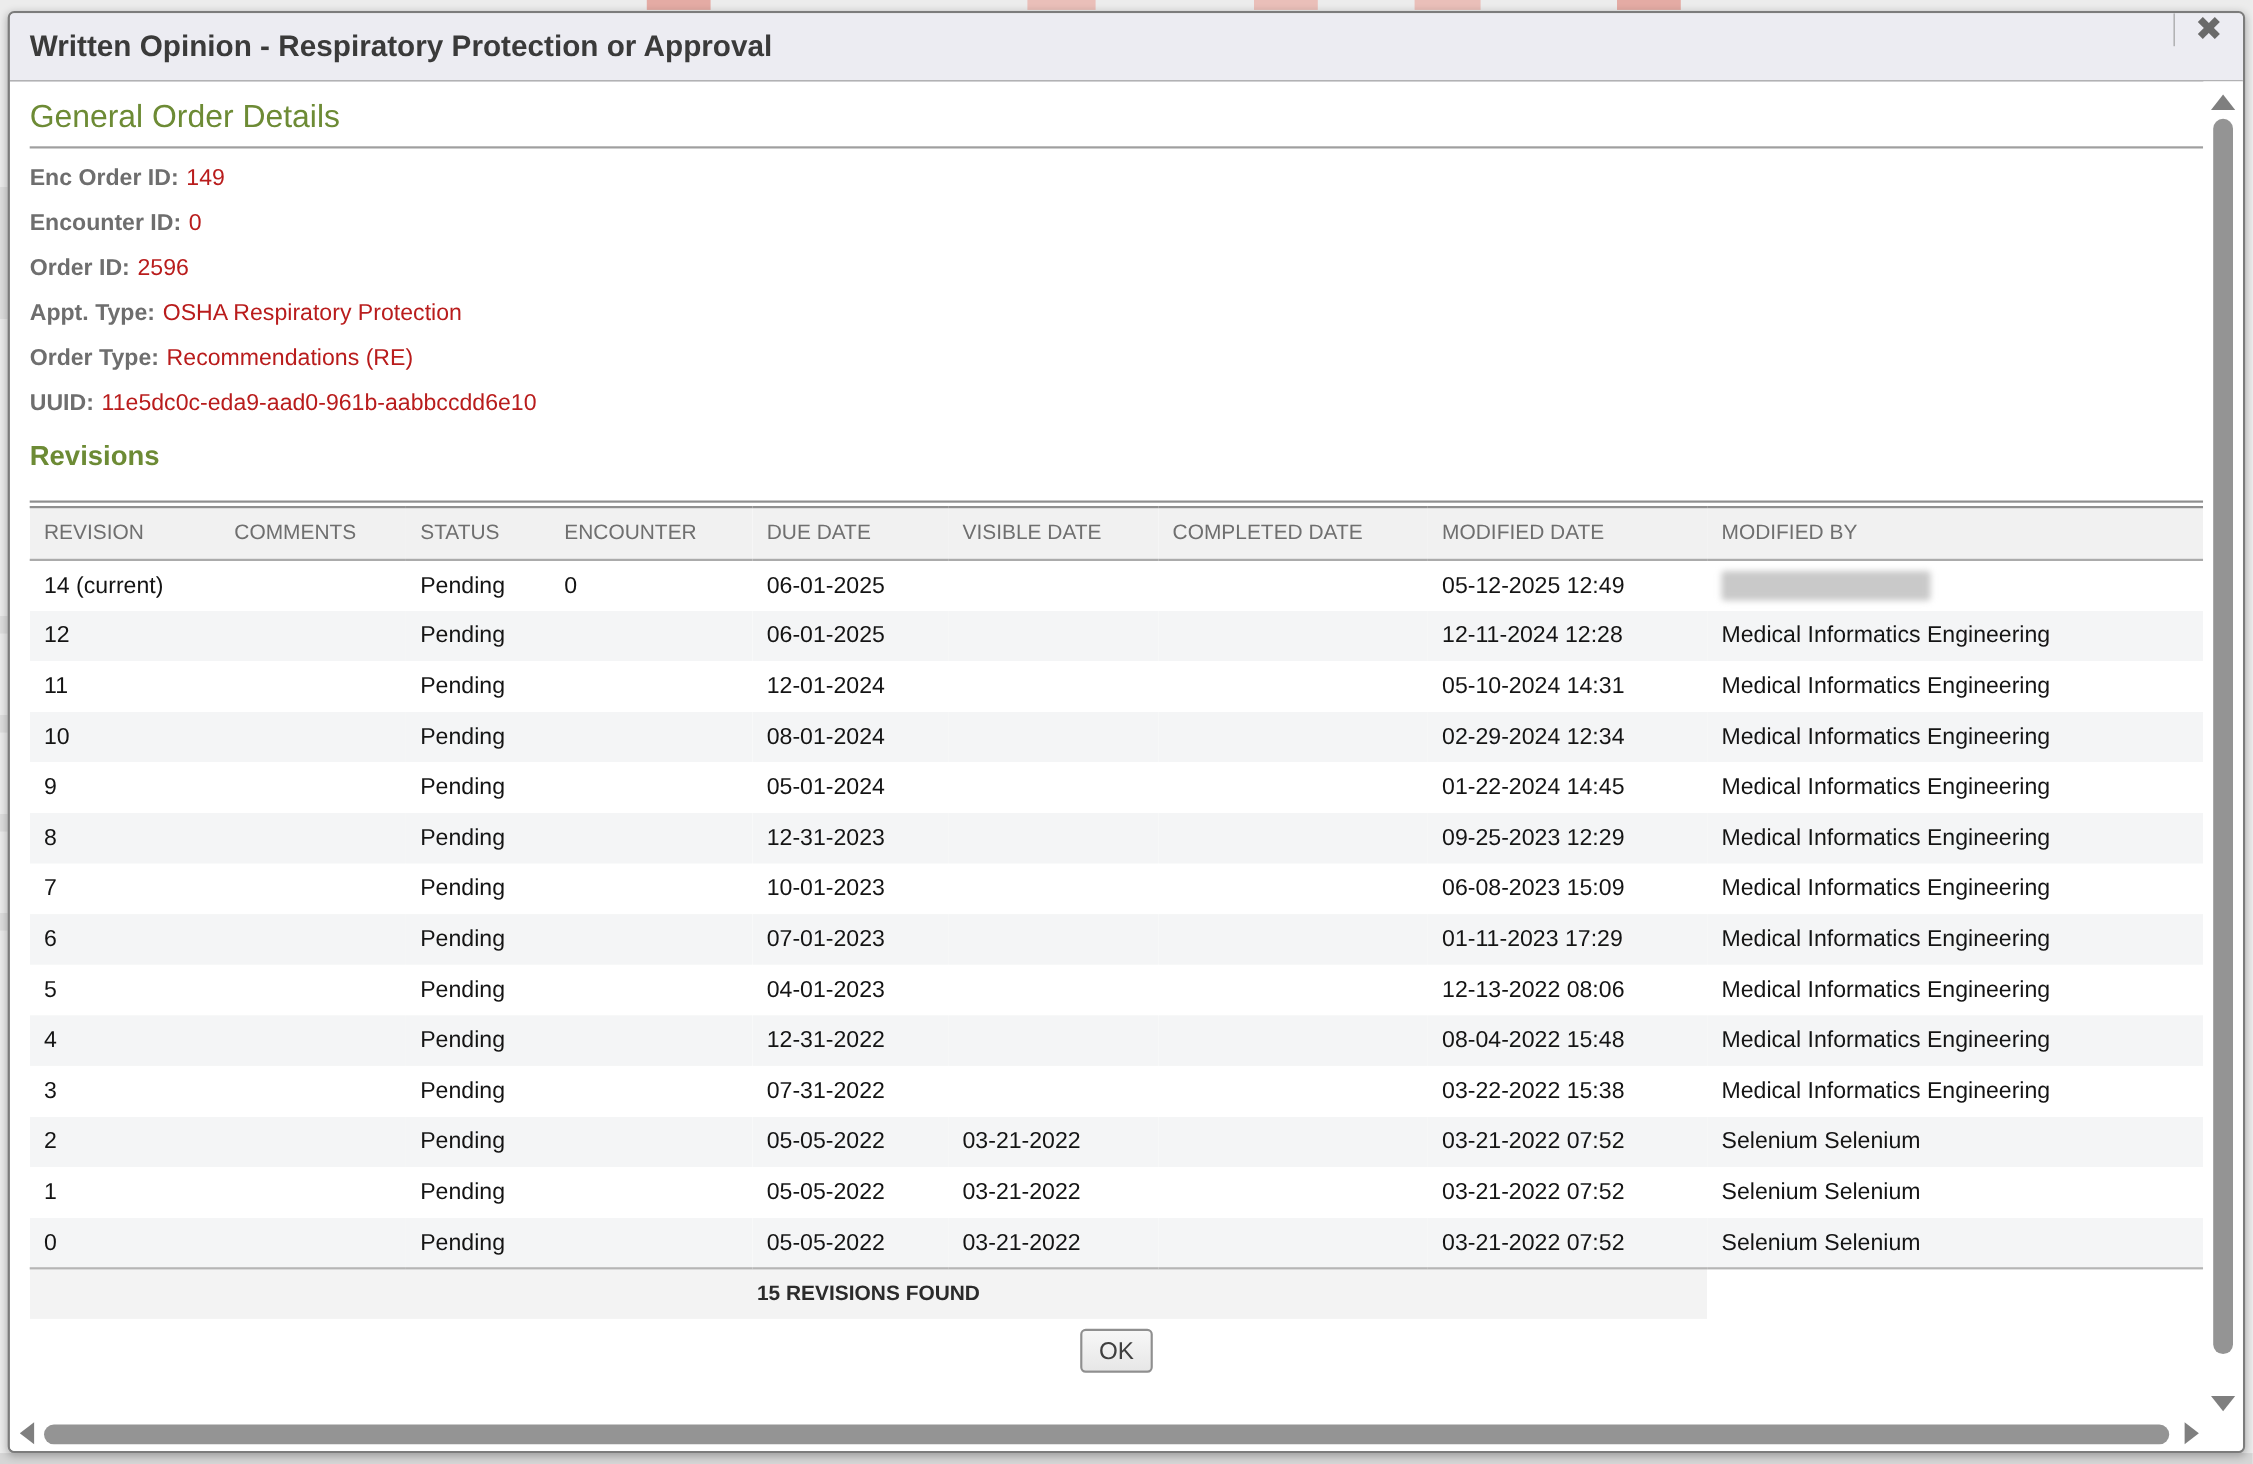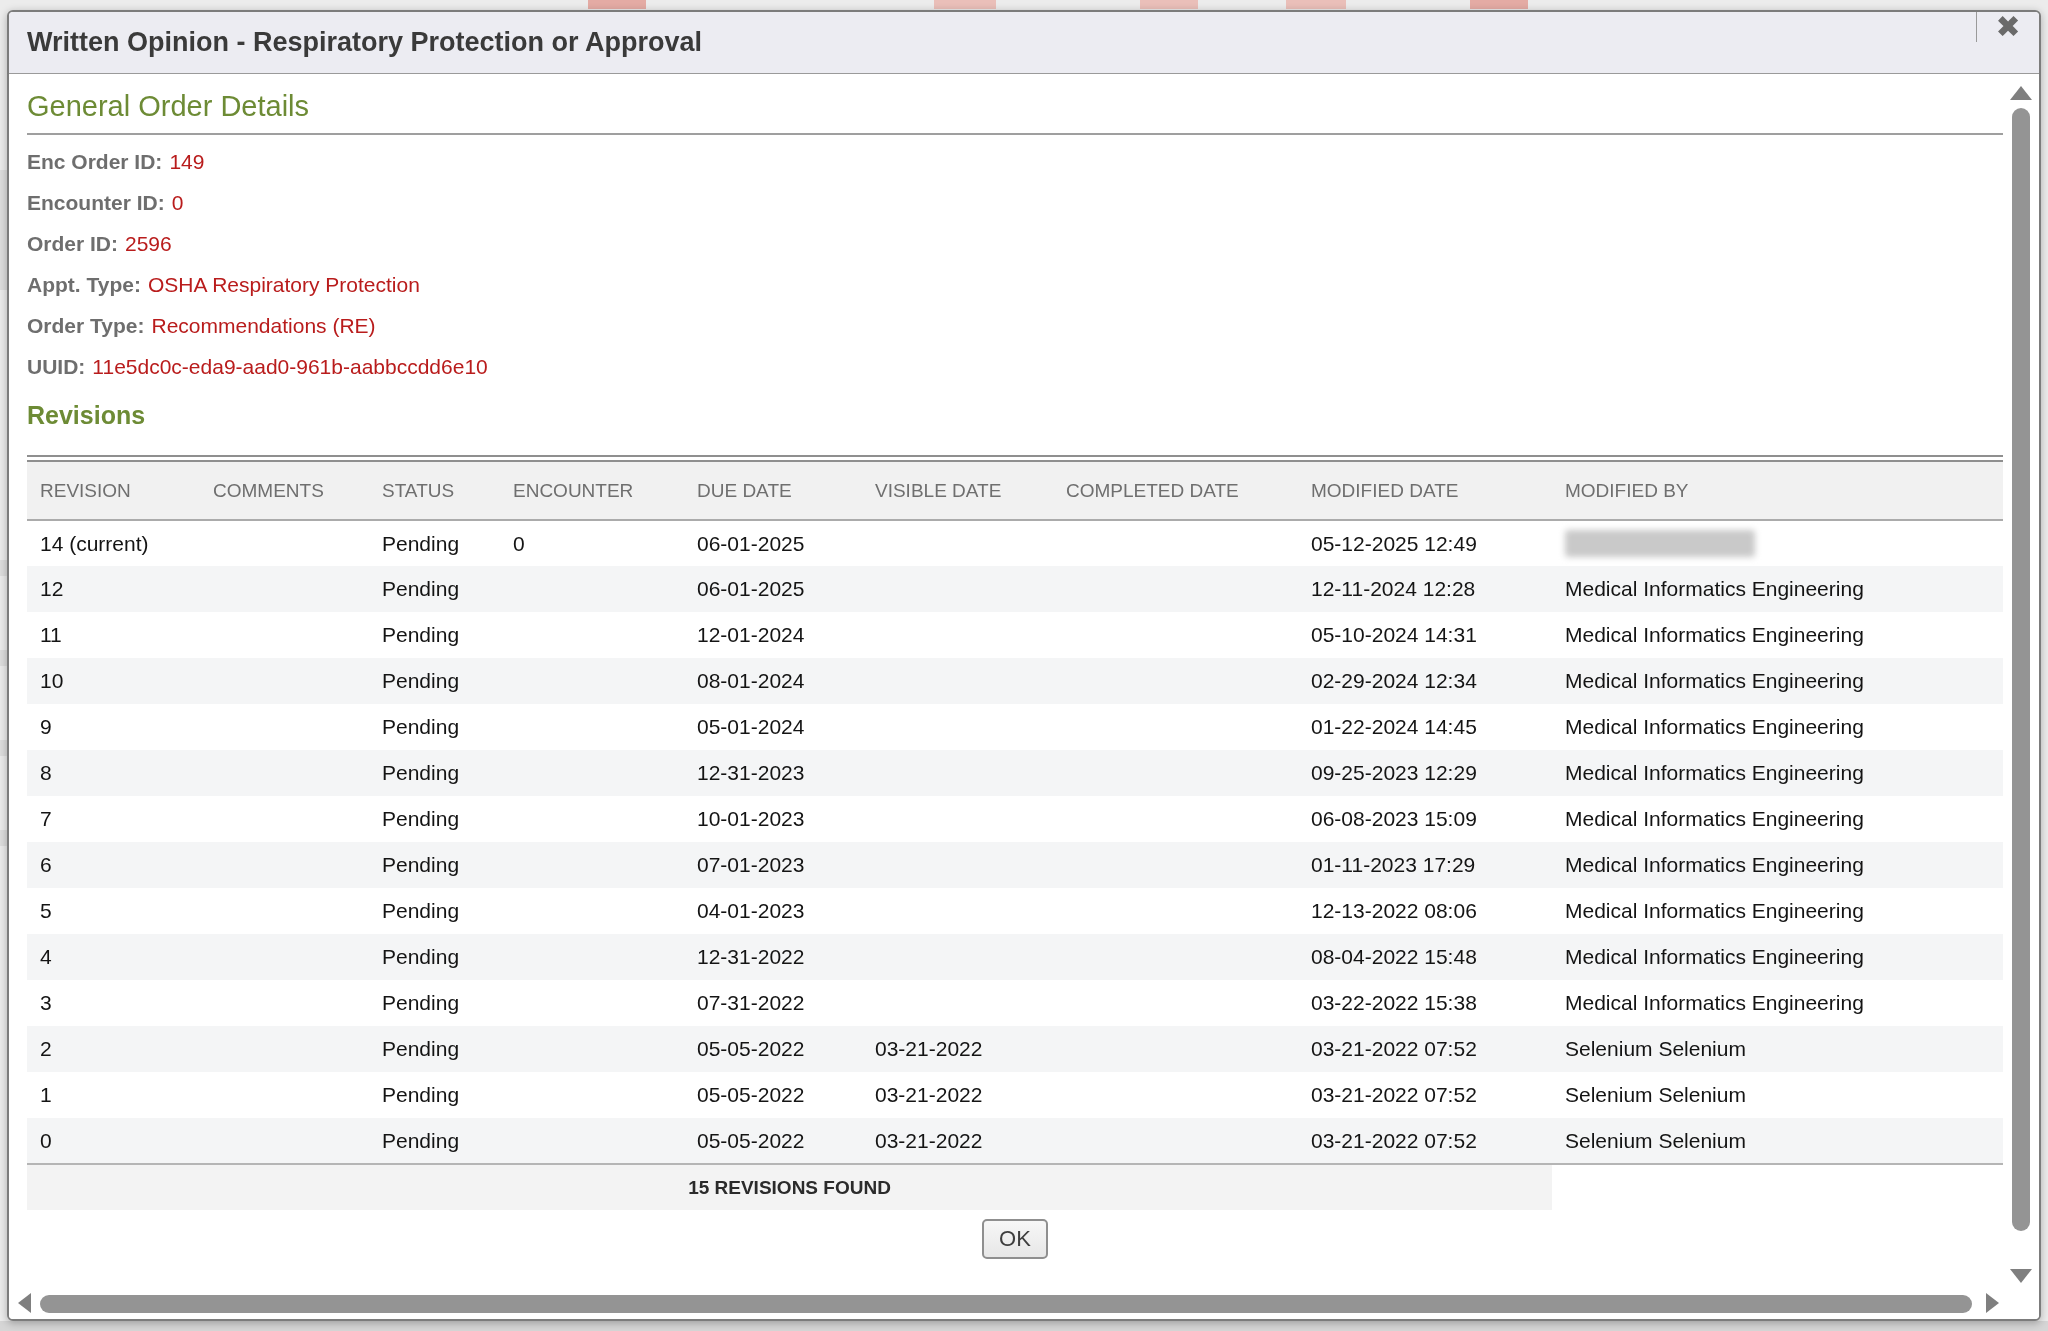--- a/index.html
+++ b/index.html
@@ -58,21 +58,21 @@
   h2.sec {
     margin-top:14px; font-size:25px; font-weight:bold; color:#6d8b35;
     padding-bottom:25px; border-bottom:2px solid #8f8f8f; margin-bottom:3px;
   }
 
   table.rev {
     width:100%; border-collapse:collapse; table-layout:fixed;
     border-top:2px solid #8f8f8f; font-size:21px; color:#141414;
   }
   table.rev th {
-    height:59px; background:#f1f1f1; color:#6f6f6f; font-weight:normal;
+    height:48px; background:#f1f1f1; color:#6f6f6f; font-weight:normal;
     font-size:19px; text-align:left; padding-left:13px; white-space:nowrap;
     border-bottom:2px solid #ababab; overflow:hidden;
   }
   table.rev td {
     height:46px; padding-left:13px; white-space:nowrap; overflow:hidden;
     vertical-align:middle;
   }
   table.rev tbody tr:nth-child(even) { background:#f4f5f6; }
   table.rev tbody tr:last-child td { border-bottom:2px solid #b5b5b5; }
   table.rev tfoot td.foot {

